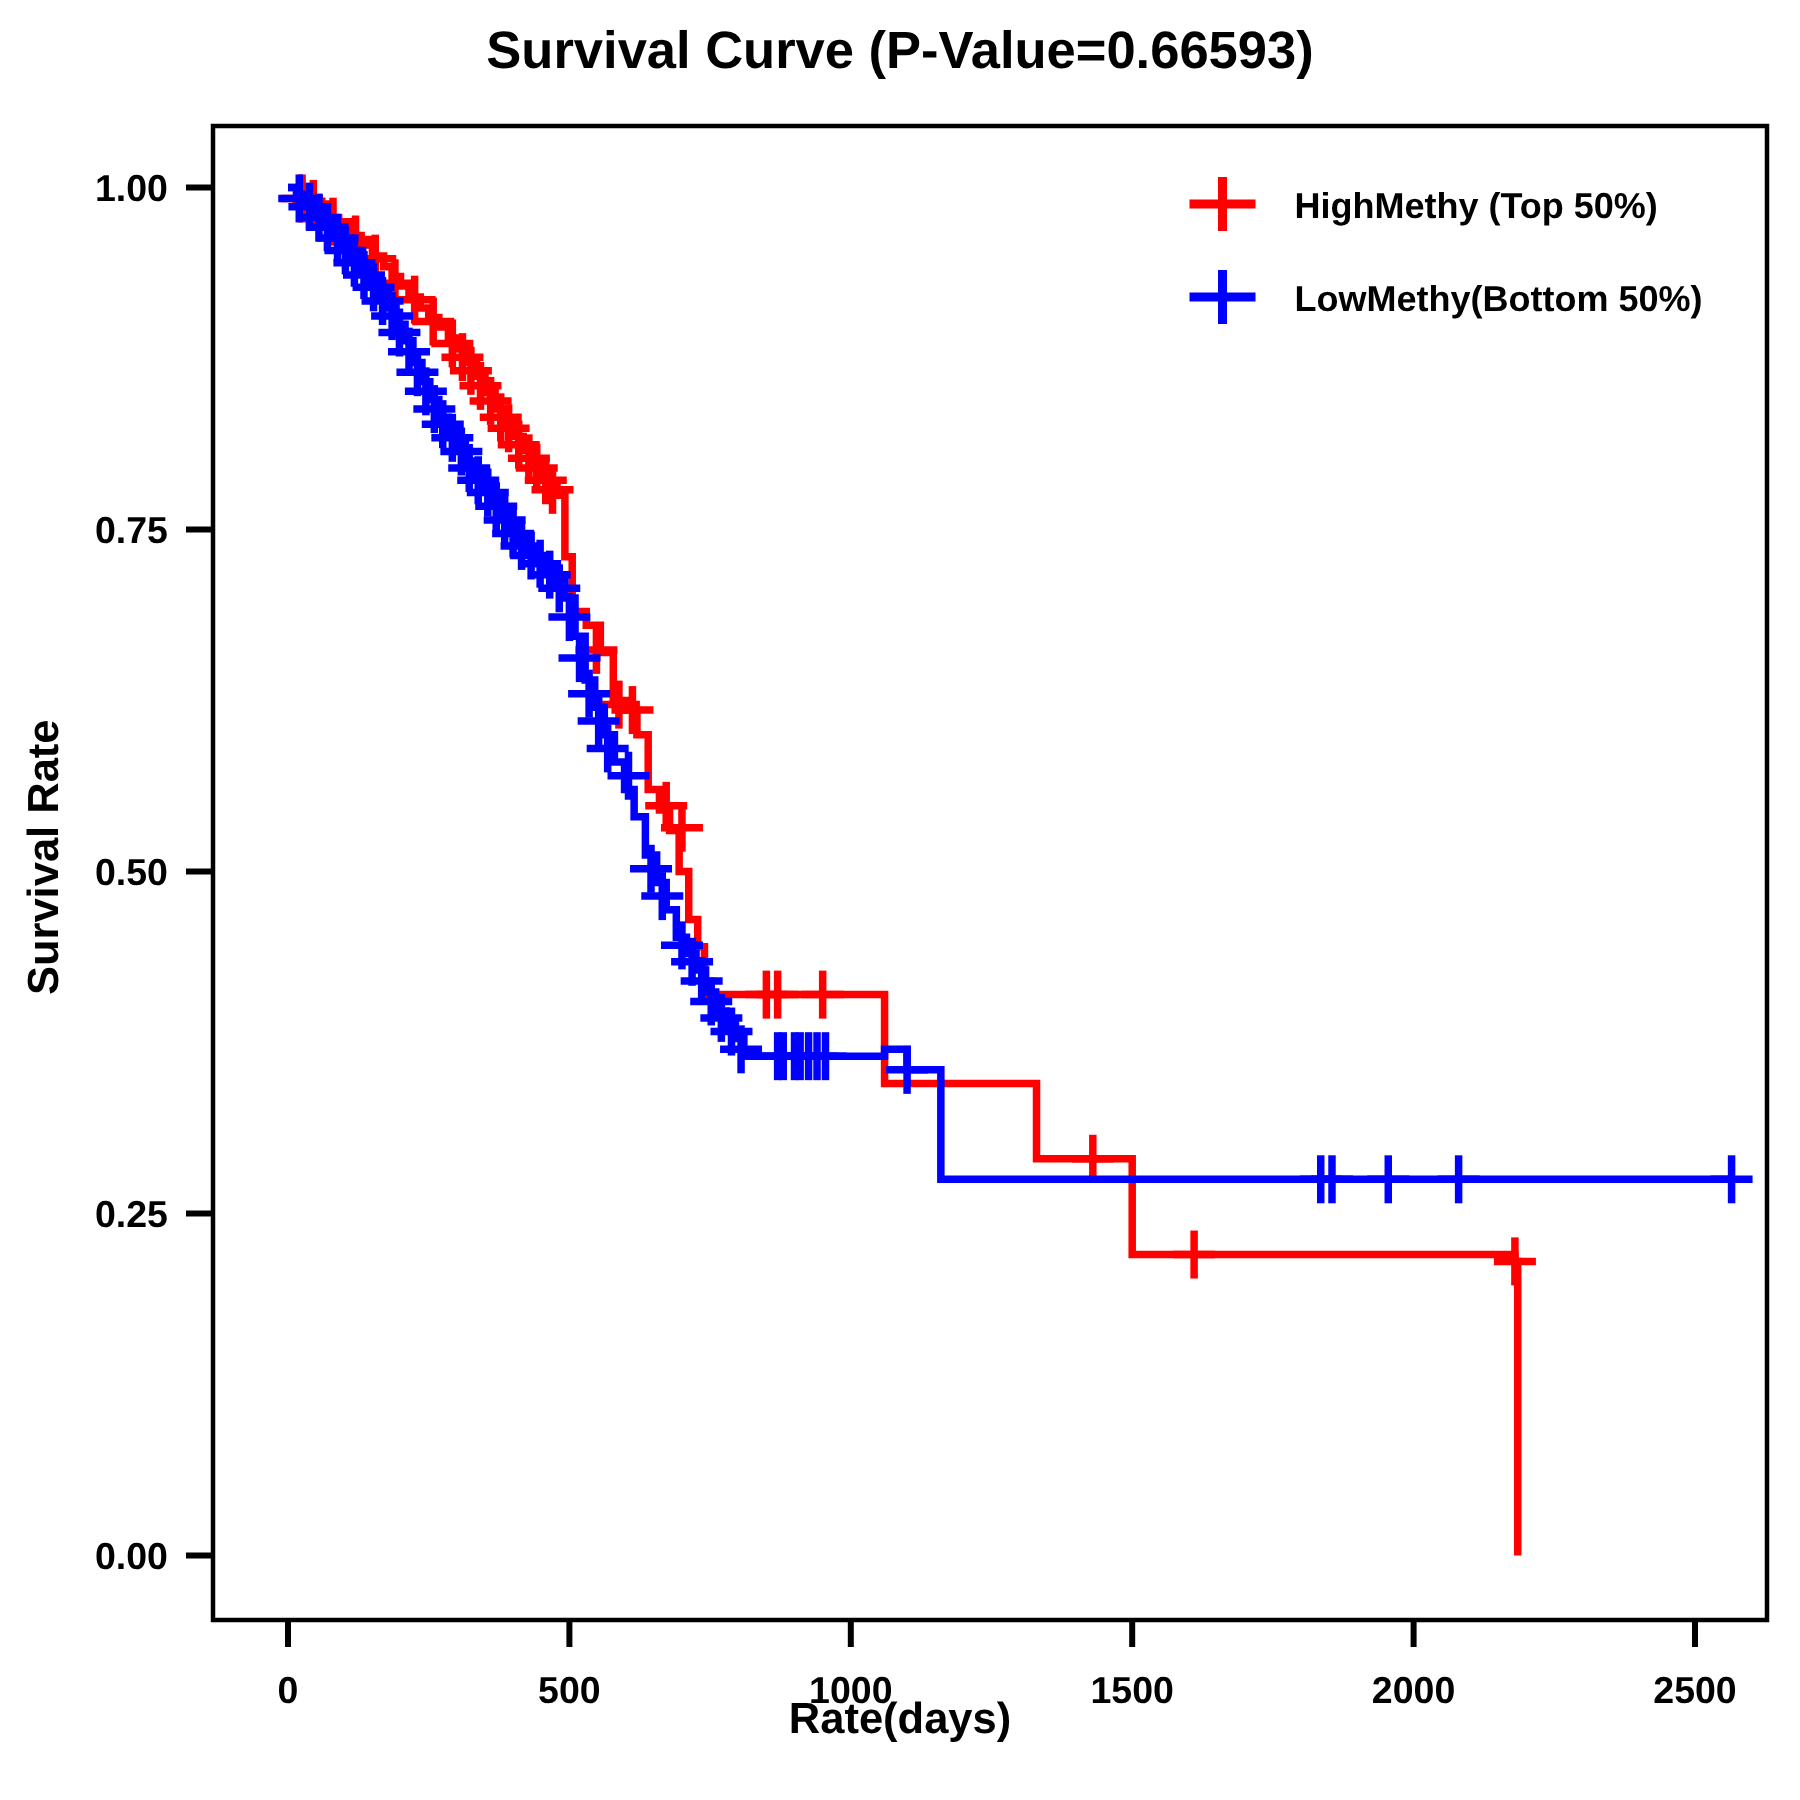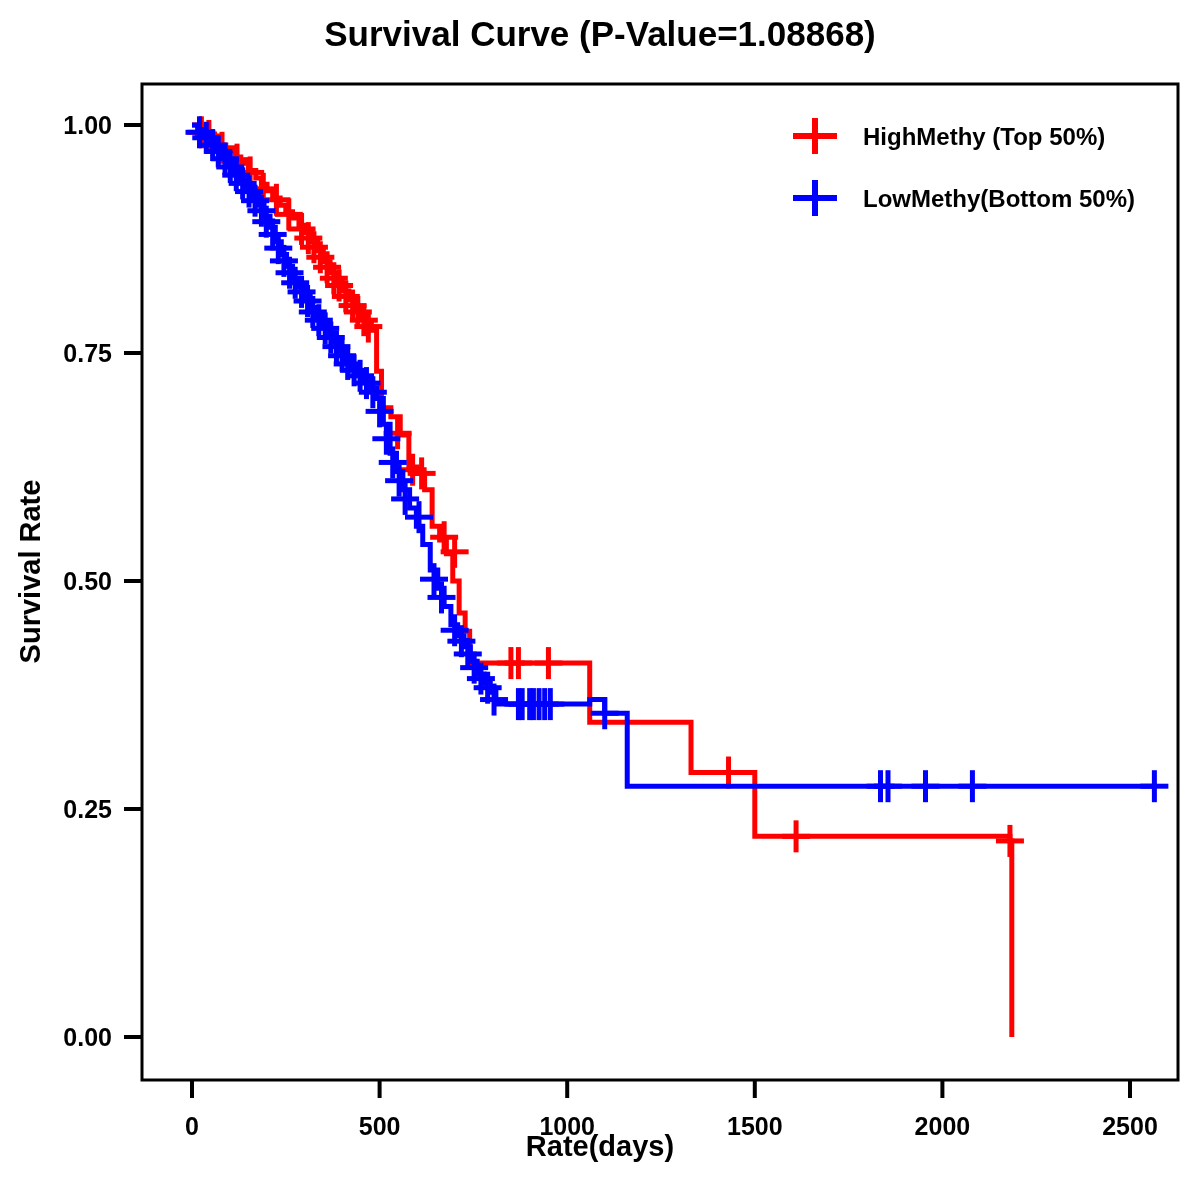--- a/index.html
+++ b/index.html
@@ -19,21 +19,21 @@
   .xtick-label{font-size:25px;font-weight:bold;fill:#000;
                font-family:"Liberation Sans", sans-serif;text-anchor:middle;}
   .legend-label{font-size:24px;font-weight:bold;fill:#000;
                 font-family:"Liberation Sans", sans-serif;text-anchor:start;}
 </style>
 </head>
 <body>
 
 <div id="root">
 
-  <div id="title">Survival Curve (P-Value=1.08868)</div>
+  <div id="title">Survival Curve (P-Value=0.66593)</div>
 
   <div id="ylabel">Survival Rate</div>
 
   <div id="xlabel">Rate(days)</div>
 
   <svg id="plot" width="1200" height="1200">
     <g id="axis-frame">
         <rect x="142" y="84" width="1036" height="996" fill="none" stroke="#000000" stroke-width="3"></rect>
       </g>
     <g id="y-ticks">

